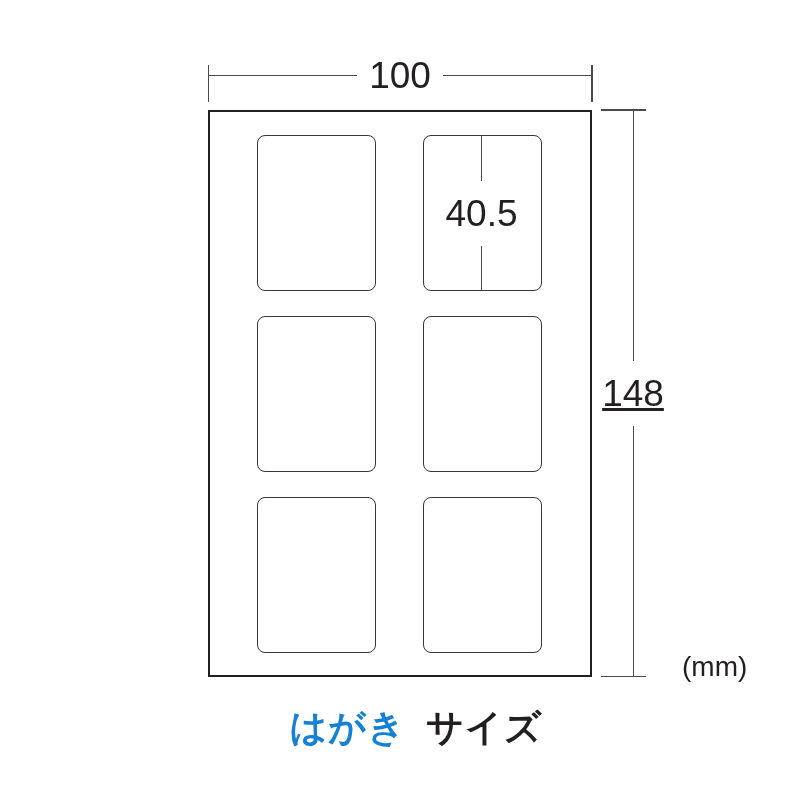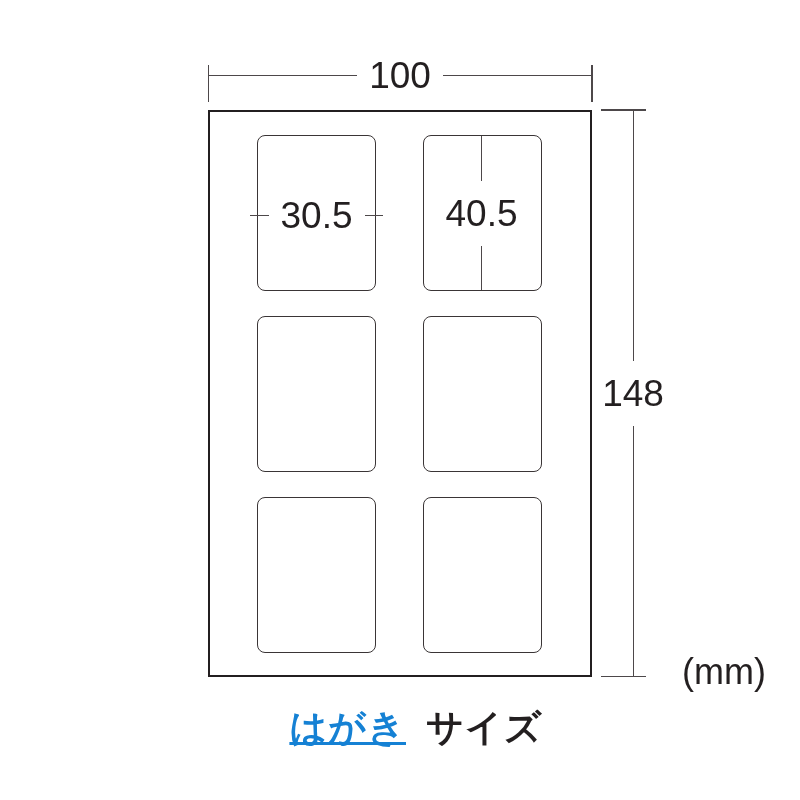--- a/index.html
+++ b/index.html
@@ -71,52 +71,52 @@
   }
   .dim-v::before, .dim-v::after {
     content: "";
     flex: 1;
     width: 0;
     border-left: 1.5px solid var(--line);
   }
   .dim-v .dim-val { margin: 14px 0; }
 
   .dim-width   { left: 208px; top: 56px;  width: 384px; height: 38px; }
-  .dim-height  { left: 598px; top: 110px; width: 70px;  height: 567px; }
+  .dim-height  { left: 598px; top: 110px; width: 70px;  height: 567px; text-decoration: underline; }
   .dim-label-w { left: 250px; top: 196px; width: 133px; height: 38px; }
   .dim-label-h { left: 445px; top: 136px; width: 73px;  height: 154px; }
 
   
   .tick-v { width: 1.5px; height: 37px; background: var(--line); }
   .tick-h { width: 45px;  height: 1.5px; background: var(--line); }
   .tick-top-left     { left: 207.5px; top: 65px; }
   .tick-top-right    { left: 591px;   top: 65px; }
   .tick-right-top    { left: 601px;   top: 109px; }
   .tick-right-bottom { left: 601px;   top: 675.5px; }
 
   
   .unit {
     left: 682px; top: 650px;
-    font-size: 36px;
+    font-size: 28px;
     line-height: 1.2;
     color: var(--text);
     white-space: nowrap;
   }
 
   
   .caption {
     left: 416px; top: 708px;
     transform: translateX(-50%);
     font-size: 37px;
     font-weight: bold;
     line-height: 1.1;
     white-space: nowrap;
     letter-spacing: 1px;
   }
-  .caption .hl { color: var(--accent-blue); text-decoration: underline; }
+  .caption .hl { color: var(--accent-blue); }
   .caption .rest { color: var(--text); margin-left: 20px; }
 </style>
 </head>
 <body>
 
 <div class="canvas">
 
   <div class="abs tick-v tick-top-left"></div>
   <div class="abs tick-v tick-top-right"></div>
   <div class="abs dim-h dim-width">
@@ -131,23 +131,20 @@
 
   <div class="abs sheet"></div>
 
   <div class="abs cell r1 c1"></div>
   <div class="abs cell r1 c2"></div>
   <div class="abs cell r2 c1"></div>
   <div class="abs cell r2 c2"></div>
   <div class="abs cell r3 c1"></div>
   <div class="abs cell r3 c2"></div>
 
-  <div class="abs dim-h dim-label-w">
-    <span class="dim-val">30.5</span>
-  </div>
 
   <div class="abs dim-v dim-label-h">
     <span class="dim-val">40.5</span>
   </div>
 
   <div class="abs unit">(mm)</div>
 
   <div class="abs caption">
     <span class="hl">はがき</span><span class="rest">サイズ</span>
   </div>

